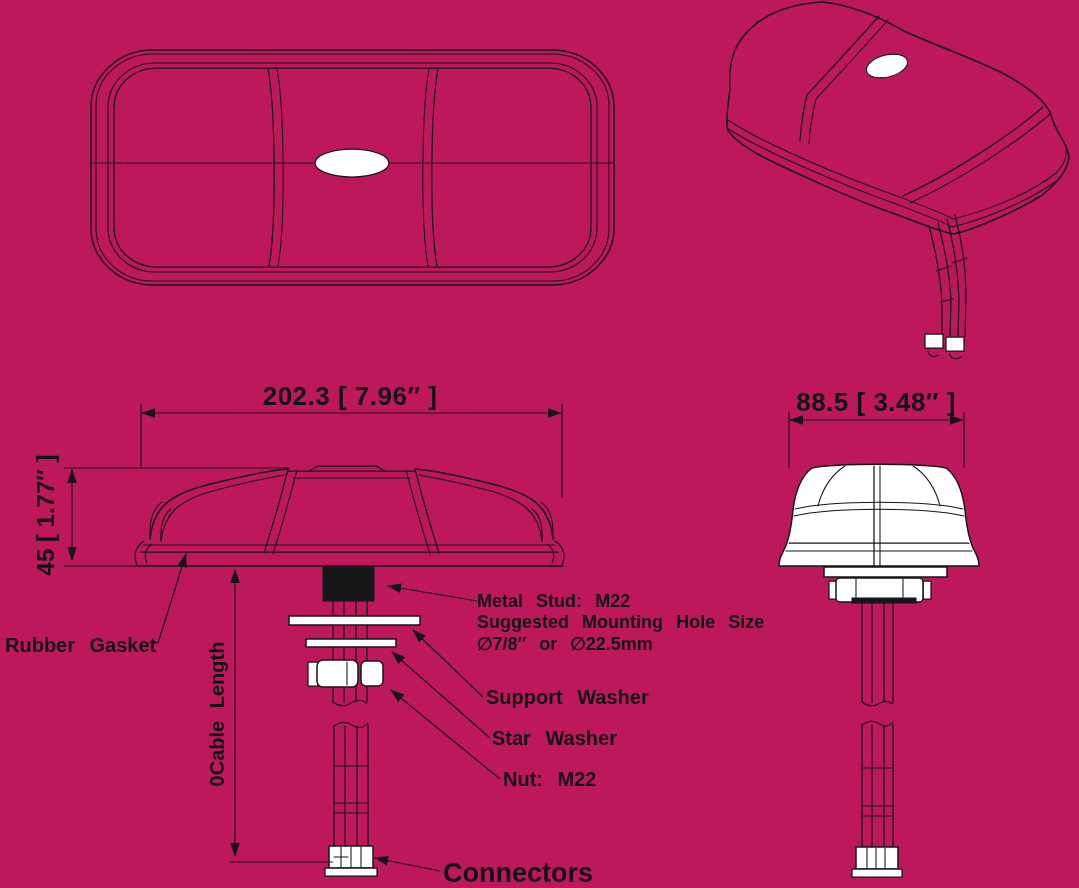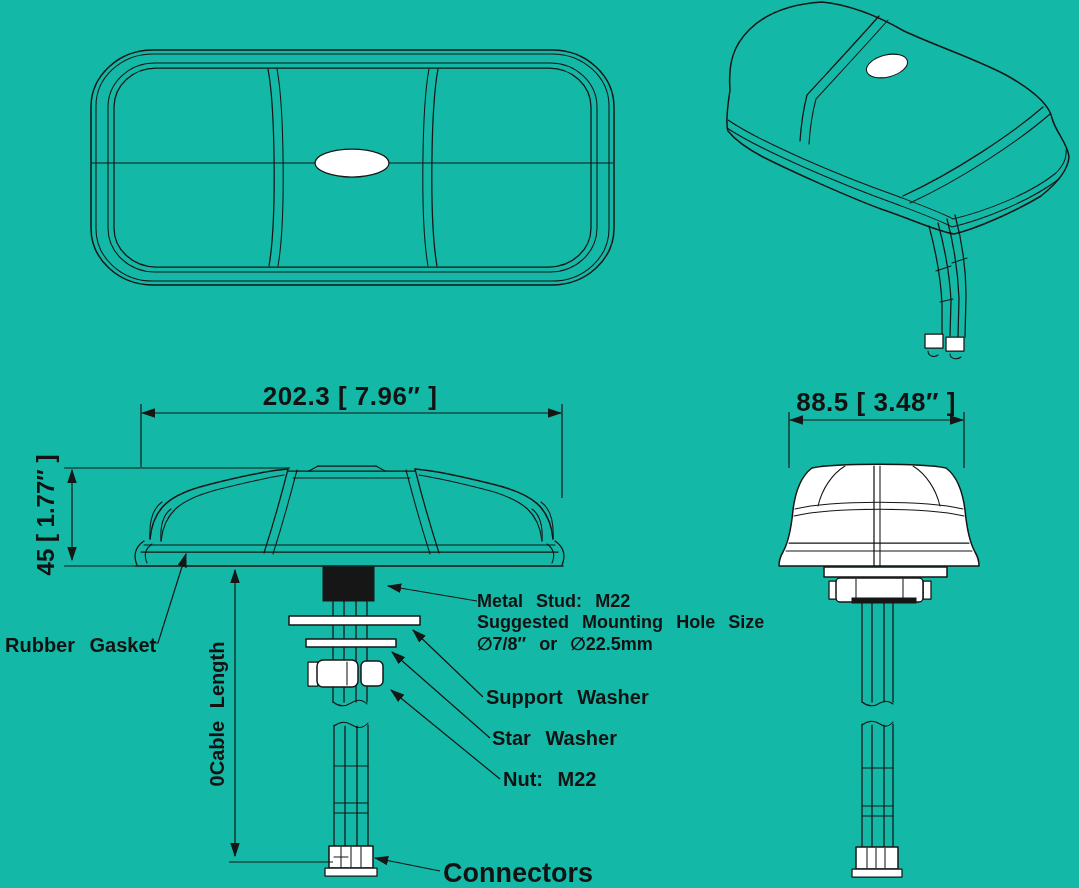--- a/index.html
+++ b/index.html
@@ -1,16 +1,16 @@
 <!DOCTYPE html>
 <html><head>
 <meta charset="utf-8">
 <style>
   html,body{margin:0;padding:0;background:#ffffff;}
-  .stage{position:relative;width:1079px;height:888px;background:#14b8a6;overflow:hidden;}
+  .stage{position:relative;width:1079px;height:888px;background:#be185d;overflow:hidden;}
   svg{display:block;}
   svg text{font-family:"Liberation Sans","DejaVu Sans",sans-serif;font-weight:bold;fill:#121212;}
   .dimtext{font-size:26px;letter-spacing:0.5px;}
   .dimtext-sm{font-size:24px;}
   .callout{font-size:20px;word-spacing:0.45em;}
   .callout-sm{font-size:18px;word-spacing:0.45em;}
   .callout-lg{font-size:27px;word-spacing:0.3em;}
   .vtext{font-size:20px;word-spacing:0.35em;}
   .ln{stroke:#161616;fill:none;stroke-width:1.5;stroke-linecap:round;stroke-linejoin:round;}
   .thin{stroke-width:1.05;}

